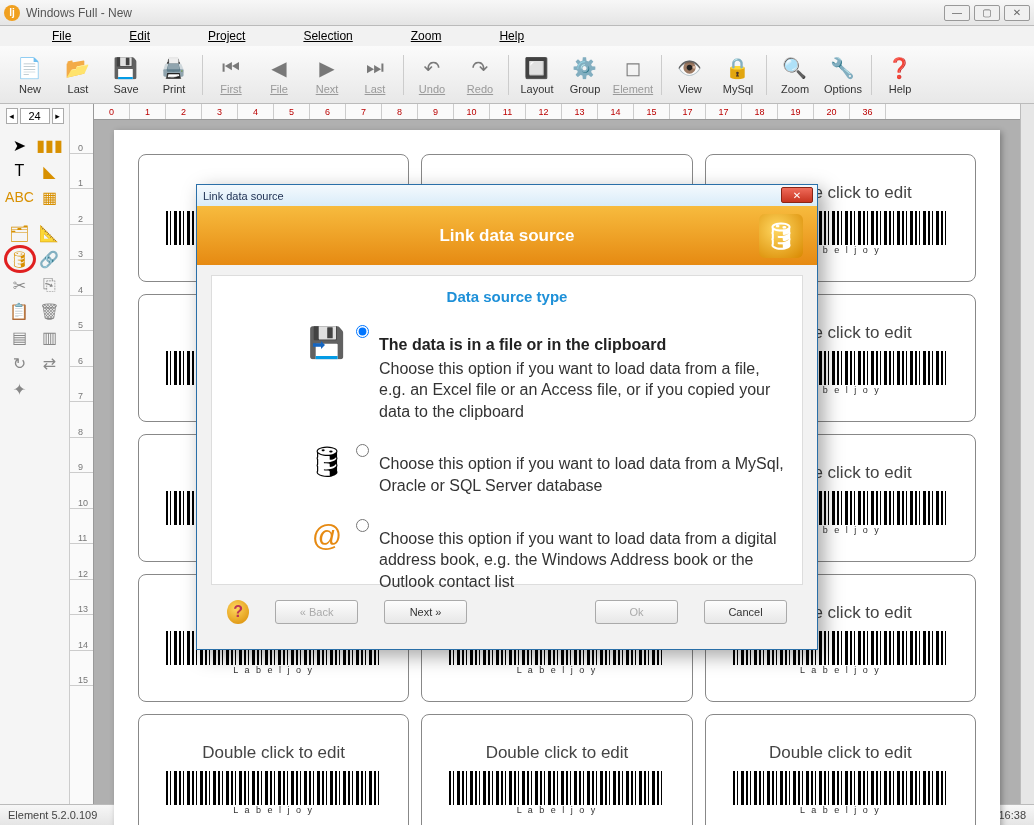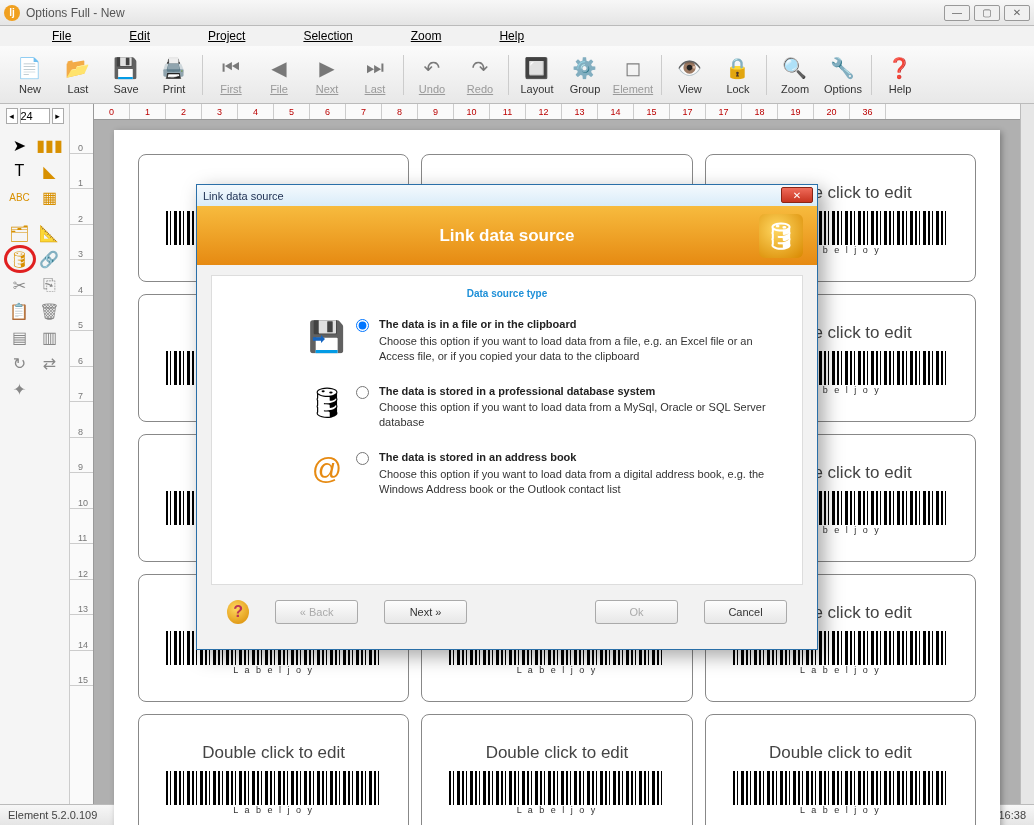--- a/index.html
+++ b/index.html
@@ -24,21 +24,21 @@
 .tbbtn .lbl { font-size: 11px; color: #333; }
 .tbbtn.disabled .lbl { color: #999; text-decoration: underline; }
 .tbbtn.disabled .ico { filter: grayscale(1); opacity: 0.5; }
 .tbsep { width: 1px; height: 40px; background: #ccc; margin: 0 4px; }
 
 
 .workarea { display: flex; height: 700px; background: #f3f3f3; }
 .leftpanel { width: 70px; background: #f5f5f5; border-right: 1px solid #ccc; display:flex; flex-direction:column; align-items:center; padding-top:4px;}
 .pagesel { display:flex; align-items:center; gap:2px; margin-bottom:6px;}
 .pagesel .arr { width:12px; height:16px; border:1px solid #aaa; background:#fff; font-size:9px; display:flex;align-items:center;justify-content:center;}
-.pagesel .num { width:30px; height:16px; border:1px solid #aaa; background:#fff; text-align:left; font-size:11px; line-height:14px;}
+.pagesel .num { width:30px; height:16px; border:1px solid #aaa; background:#fff; text-align:center; font-size:11px; line-height:14px;}
 .tooltray { display:grid; grid-template-columns: 26px 26px; gap:4px; padding:4px;}
 .tooltray .tool { width:26px; height:22px; display:flex;align-items:center;justify-content:center; font-size:16px; border-radius:2px;}
 .tooltray .tool.highlighted { outline: 3px solid #e02020; border-radius: 50%; }
 .rulerV { width:24px; background:#fafafa; border-right:1px solid #999; position:relative; font-size:9px; color:#777; padding-top:14px;}
 .rulerV .tick { height:35.5px; border-bottom:1px solid #ccc; padding-left:8px; display:flex;align-items:flex-end;}
 .canvasarea { flex:1; display:flex; flex-direction:column; background:#b0b0b0; position:relative;}
 .rulerH { height:16px; background:#fafafa; border-bottom:1px solid #999; display:flex; font-size:9px; color:#b00; padding-left:0;}
 .rulerH .htick { width:36px; border-right:1px solid #ccc; text-align:center; line-height:16px;}
 .page { background:#fff; margin:10px 20px; flex:1; box-shadow: 2px 2px 6px rgba(0,0,0,0.3); display:grid; grid-template-columns: repeat(3, 1fr); grid-auto-rows: 128px; gap:12px; padding:24px; position:relative;}
 .label { border:1px solid #888; border-radius:8px; display:flex; flex-direction:column; align-items:center; justify-content:center; gap:8px; padding:8px; background:#fff;}
@@ -54,39 +54,39 @@
 .keyico { width:12px; height:12px; background:#e6a817; border-radius:2px;}
 
 
 .modal { position:absolute; left:196px; top:184px; width:622px; height:466px; background:#fff; border:1px solid #2a6fa8; box-shadow: 6px 6px 18px rgba(0,0,0,0.35); display:flex; flex-direction:column;}
 .modal-title { height:22px; background:linear-gradient(#f4f9fd,#d9ecf9); display:flex; align-items:center; padding:0 6px; font-size:11px; color:#235; position:relative;}
 .modal-title .closebtn { position:absolute; right:4px; top:2px; width:32px; height:16px; background:linear-gradient(#ef6b5a,#c83420); border:1px solid #8a2515; border-radius:2px; color:#fff; font-size:10px; display:flex;align-items:center;justify-content:center;}
 .modal-banner { height:60px; background:linear-gradient(#f7bb3e,#e68a12); display:flex; align-items:center; justify-content:center; position:relative; color:#fff; font-size:17px; font-weight:600;}
 .modal-banner .bicon { position:absolute; right:14px; top:8px; width:44px; height:44px; background:radial-gradient(circle at 40% 35%, #ffd760, #d88800); border-radius:6px; display:flex;align-items:center;justify-content:center; font-size:26px;}
 .modal-body { flex:1; padding:10px 14px; background:#f2f2f2;}
 .modal-inner { background:#fff; height:310px; border:1px solid #ddd; padding:8px 16px 8px 16px;}
-.modal-inner h3 { text-align:center; color:#1e90d8; font-size:10px; font-weight:700; margin:4px 0 18px;}
+.modal-inner h3 { text-align:center; color:#1e90d8; font-size:15px; font-weight:700; margin:4px 0 18px;}
 .option-row { display:flex; gap:10px; margin-bottom:20px; align-items:flex-start; padding-left:80px; position:relative;}
 .option-row .lead-arrow { position:absolute; left:84px; top:12px; color:#1565c0; font-size:16px;}
 .option-row .oicon { width:38px; height:38px; display:flex;align-items:center;justify-content:center; font-size:30px; flex-shrink:0;}
 .option-row .radio { width:13px; height:13px; margin-top:2px; flex-shrink:0;}
-.option-row .otext { flex:1; font-size:11px; color:#333; line-height:1.35;}
+.option-row .otext { flex:1; font-size:16px; color:#333; line-height:1.35;margin-top:11px;}
 .option-row .otext .otitle { font-weight:700; display:block; margin-bottom:2px; color:#222;}
 .modal-footer { height:54px; display:flex; align-items:center; padding:0 16px; gap:10px;}
 .modal-footer .helpico { width:24px; height:24px; background:radial-gradient(circle at 40% 35%, #ffd760, #d88800); border-radius:50%; color:#b35; font-weight:bold; font-size:16px; display:flex;align-items:center;justify-content:center; margin-right:auto;}
 .dlgbtn { width:90px; height:24px; border:1px solid #aaa; background:linear-gradient(#fdfdfd,#e7e7e7); border-radius:3px; font-size:11px; color:#333; display:flex;align-items:center;justify-content:center;margin-left:16px;}
 .dlgbtn.disabled { color:#aaa; }
 .footer-spacer { width:100px; }
 </style>
 </head>
 <body>
 
 <div class="titlebar">
   <div class="logo">lj</div>
-  <div class="title">Options Full - New</div>
+  <div class="title">Windows Full - New</div>
   <div class="winbtns">
     <div class="winbtn">—</div>
     <div class="winbtn">▢</div>
     <div class="winbtn">✕</div>
   </div>
 </div>
 
 <div class="menubar">
   <div class="menuitem"><span class="u">File</span></div>
   <div class="menuitem"><span class="u">Edit</span></div>
@@ -152,21 +152,21 @@
       <div class="ico">◻</div>
       <div class="lbl">Element</div>
     </div>
   <div class="tbsep"></div>
   <div class="tbbtn">
       <div class="ico">👁️</div>
       <div class="lbl">View</div>
     </div>
   <div class="tbbtn">
       <div class="ico">🔒</div>
-      <div class="lbl">Lock</div>
+      <div class="lbl">MySql</div>
     </div>
   <div class="tbsep"></div>
   <div class="tbbtn">
       <div class="ico">🔍</div>
       <div class="lbl">Zoom</div>
     </div>
   <div class="tbbtn">
       <div class="ico">🔧</div>
       <div class="lbl">Options</div>
     </div>
@@ -182,21 +182,21 @@
     <div class="pagesel">
       <div class="arr">◂</div>
       <div class="num">24</div>
       <div class="arr">▸</div>
     </div>
     <div class="tooltray">
       <div class="tool">➤</div>
       <div class="tool" style="color:#d89000">▮▮▮</div>
       <div class="tool">T</div>
       <div class="tool" style="color:#d89000">◣</div>
-      <div class="tool" style="color:#d89000;font-size:10px">ABC</div>
+      <div class="tool" style="color:#d89000;font-size:14px">ABC</div>
       <div class="tool" style="color:#d89000">▦</div>
       <div class="tool" style="height:6px"></div>
         <div class="tool" style="height:6px"></div>
       <div class="tool" style="color:#d89000">🗂</div>
       <div class="tool" style="color:#d89000">📐</div>
       <div class="tool highlighted" style="color:#d89000">🛢</div>
       <div class="tool" style="color:#aaa">🔗</div>
       <div class="tool" style="color:#888">✂</div>
       <div class="tool" style="color:#888">⎘</div>
       <div class="tool" style="color:#888">📋</div>
@@ -360,30 +360,28 @@
         <div class="otext">
           <span class="otitle">The data is in a file or in the clipboard</span>
           <span>Choose this option if you want to load data from a file, e.g. an Excel file or an Access file, or if you copied your data to the clipboard</span>
         </div>
       </div>
 
       <div class="option-row">
         <div class="oicon">🛢</div>
         <input type="radio" class="radio" style="">
         <div class="otext">
-          <span class="otitle">The data is stored in a professional database system</span>
           <span>Choose this option if you want to load data from a MySql, Oracle or SQL Server database</span>
         </div>
       </div>
 
       <div class="option-row">
         <div class="oicon" style="color:#e68a12">@</div>
         <input type="radio" class="radio" style="">
         <div class="otext">
-          <span class="otitle">The data is stored in an address book</span>
           <span>Choose this option if you want to load data from a digital address book, e.g. the Windows Address book or the Outlook contact list</span>
         </div>
       </div>
     </div>
     <div class="modal-footer">
       <div class="helpico">?</div>
       <div class="dlgbtn disabled">« Back</div>
       <div class="dlgbtn">Next »</div>
       <div class="footer-spacer"></div>
       <div class="dlgbtn disabled">Ok</div>

